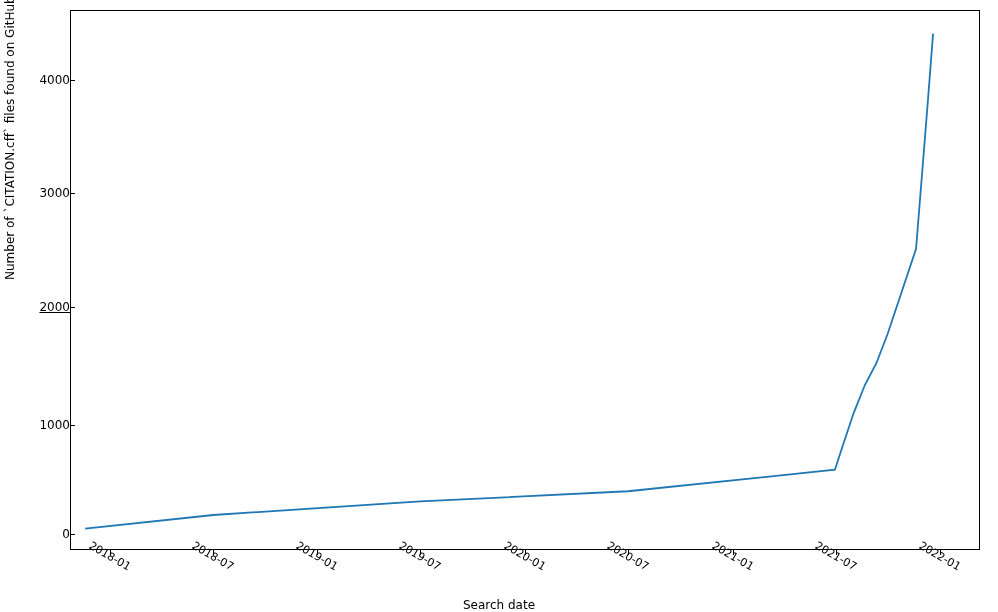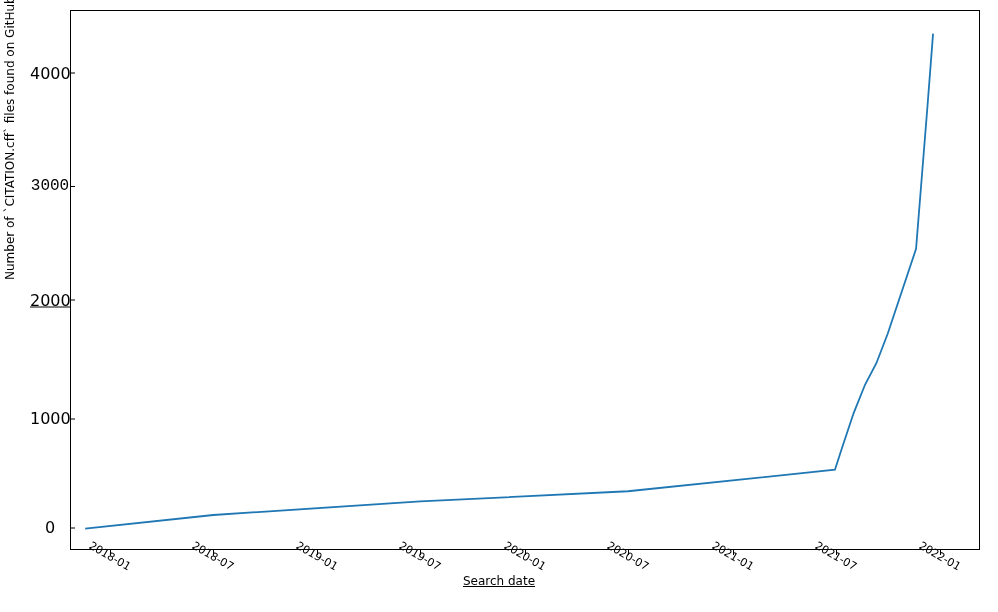--- a/index.html
+++ b/index.html
@@ -23,40 +23,40 @@
       position: absolute;
       left: 10px;
       top: 280px;
       transform: translateY(-50%) rotate(-90deg);
       transform-origin: left center;
       font-size: 12px;
       white-space: nowrap;
     }
     .x-axis-label {
       position: absolute;
-      bottom: 24px;
+      bottom: 0;
       left: 50%;
       transform: translateX(-50%);
       font-size: 12px;
-      text-decoration: underline;
     }
     .y-ticks {
       position: absolute;
       left: 30px;
       top: 10px;
       width: 40px;
       height: 540px;
     }
     .y-tick {
       position: absolute;
       right: 0;
-      font-size: 16px;
+      font-size: 12px;
       transform: translateY(-50%);
-      text-align: center;
+      text-align: right;
       width: 100%;
+      margin-top: 7px;
     }
     .y-tick-mark {
       position: absolute;
       right: -5px;
       width: 5px;
       height: 1px;
       background: #000;
       top: 50%;
     }
     .x-ticks {
@@ -103,21 +103,21 @@
   </svg>
 </div>
 
 <div class="y-axis-label">Number of `CITATION.cff` files found on GitHub</div>
 <div class="x-axis-label">Search date</div>
 
 <div class="y-ticks" id="y-ticks">
     <div class="y-tick" style="top: 517.263px;">0<div class="y-tick-mark"></div></div>
     <div class="y-tick" style="top: 408px;">1000<div class="y-tick-mark"></div></div>
     <div class="y-tick" style="top: 289.895px; text-decoration: underline;">2000<div class="y-tick-mark"></div></div>
-    <div class="y-tick" style="top: 176.211px; font-family: Liberation Mono, monospace;">3000<div class="y-tick-mark"></div></div>
+    <div class="y-tick" style="top: 176.211px;">3000<div class="y-tick-mark"></div></div>
     <div class="y-tick" style="top: 62.5263px;">4000<div class="y-tick-mark"></div></div>
   </div>
 <div class="x-ticks" id="x-ticks">
     <div class="x-tick-mark" style="left: 39.7876px;"></div>
     <div class="x-tick" style="left: 39.7876px;">2018-01</div>
     <div class="x-tick-mark" style="left: 142.667px;"></div>
     <div class="x-tick" style="left: 142.667px;">2018-07</div>
     <div class="x-tick-mark" style="left: 247.252px;"></div>
     <div class="x-tick" style="left: 247.252px;">2019-01</div>
     <div class="x-tick-mark" style="left: 350.131px;"></div>

